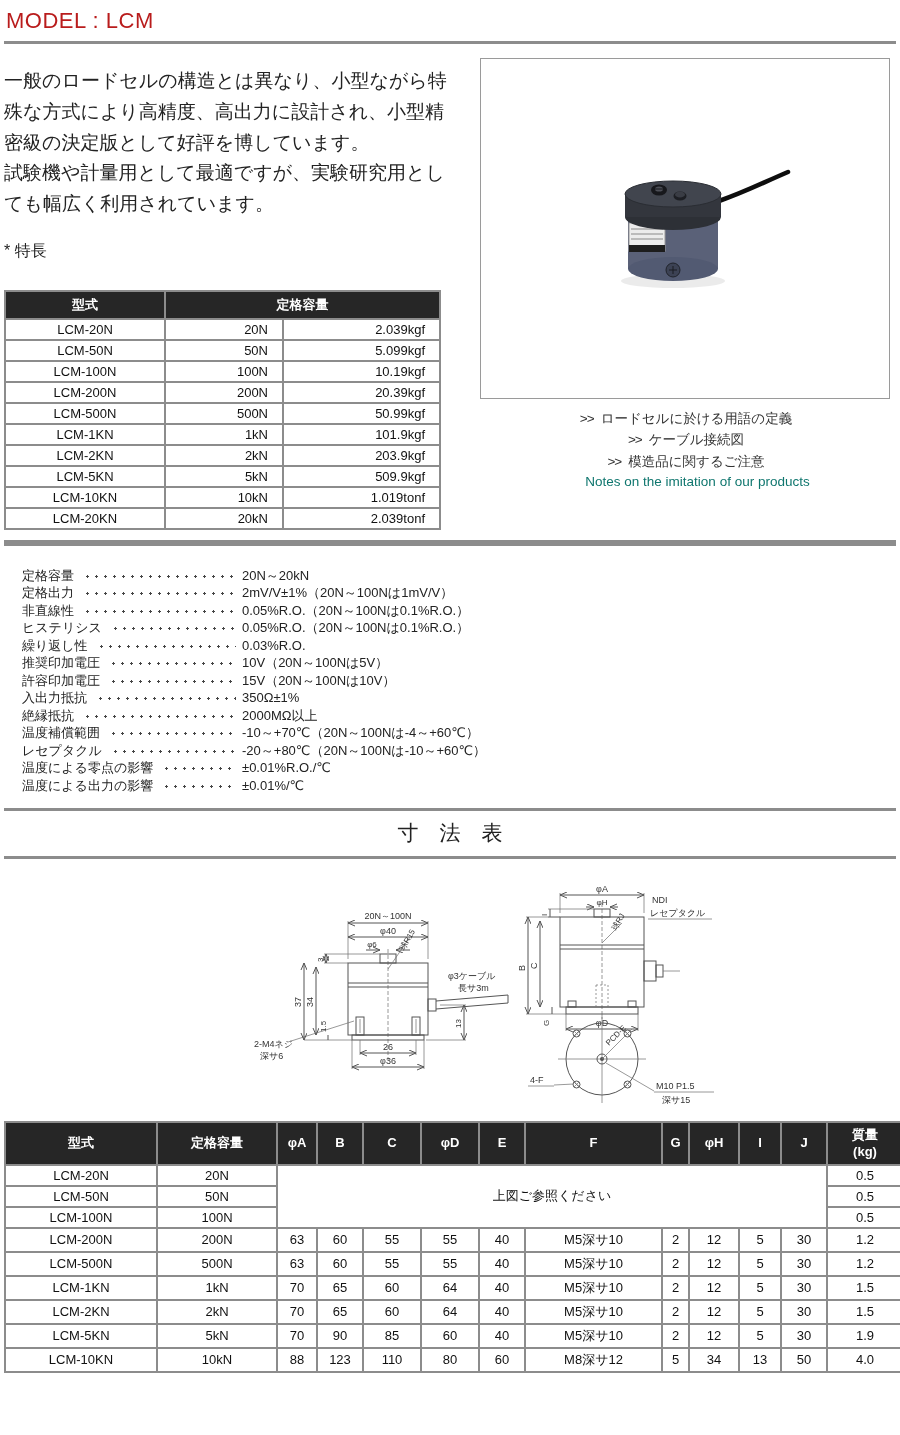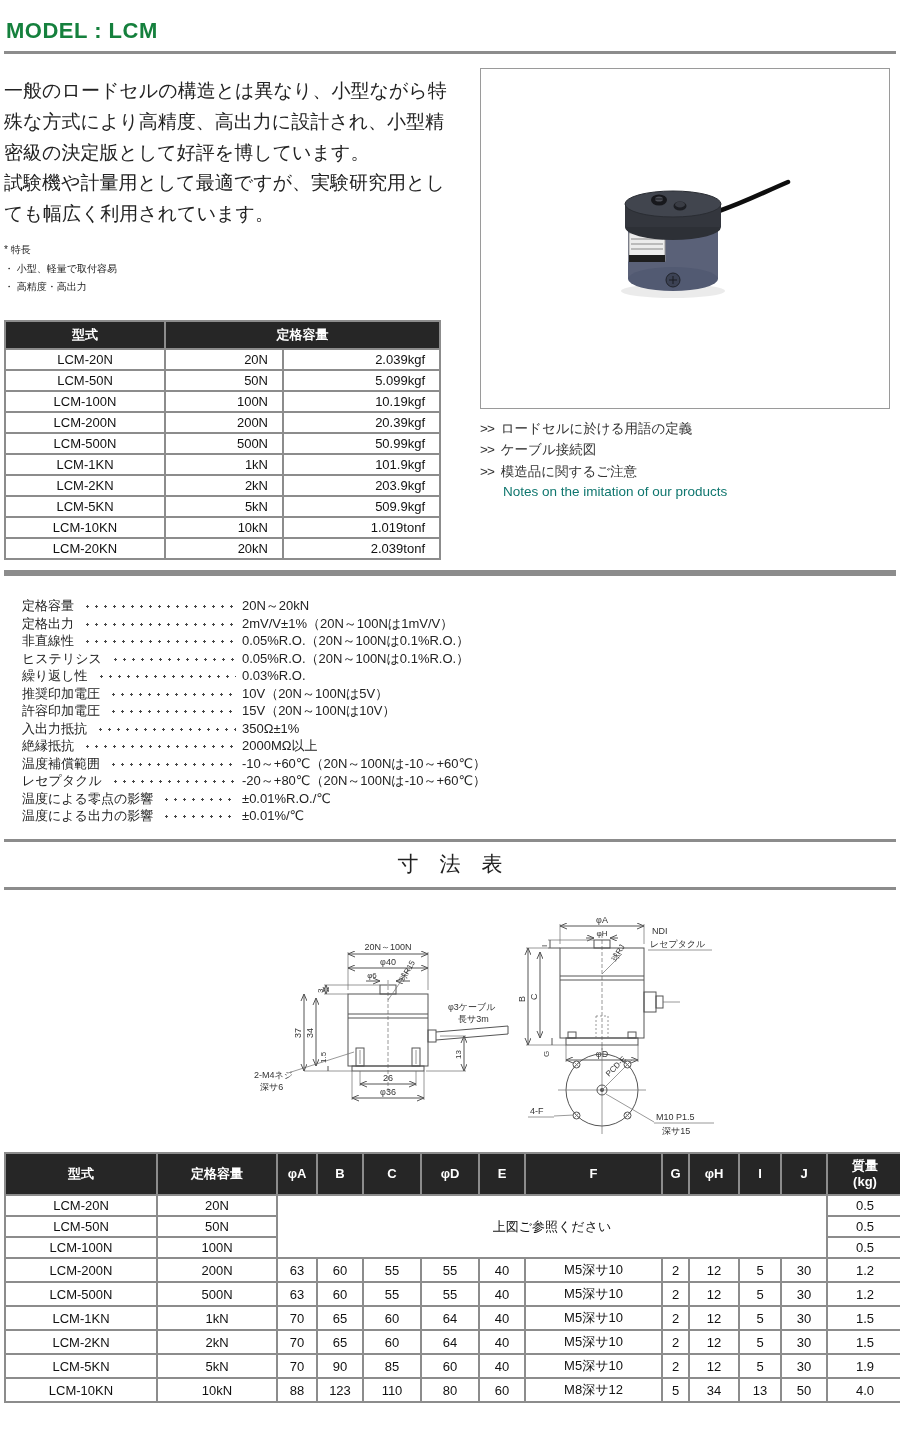--- a/index.html
+++ b/index.html
@@ -5,32 +5,32 @@
   html,body { margin:0; padding:0; background:#fff; }
   body {
     width:900px;
     font-family:"Liberation Sans","DejaVu Sans",sans-serif;
     color:#222;
     -webkit-font-smoothing:antialiased;
   }
   .page { padding:6px 4px 0 4px; }
 
   h1.model-title {
-    font-size:22px; font-weight:bold; color:#15803d;
-    margin:12px 0 7px 2px; letter-spacing:.5px;
+    font-size:22px; font-weight:normal; color:#b91c1c;
+    margin:2px 0 7px 2px; letter-spacing:.5px;
   }
   .hrule { height:3px; background:#8c8c8c; border:0; margin:0; }
 
   
   .top-row { display:flex; margin-top:14px; }
   .col-left { width:452px; flex:none; }
-  .col-right { width:412px; flex:none; margin-left:24px; }
+  .col-right { width:412px; flex:none; margin-left:24px;text-align:center; }
 
   .desc { font-size:19px; line-height:1.62; margin:8px 0 0 0; white-space:pre-line; }
-  .features { margin-top:11px; font-size:10px; line-height:1.75; }
+  .features { margin-top:17px; font-size:16px; line-height:1.75; }
   .features-title { margin:0 0 2px 0; }
   .feature-item { margin:0; }
 
   
   table.grid { border-collapse:separate; border-spacing:2px; background:#8c8c8c; }
   table.grid th {
     background:#262626; color:#fff; font-weight:bold; font-size:13px;
     padding:4px 2px; text-align:center;
   }
   table.grid td { background:#fff; font-size:13px; padding:2px 4px; color:#111; }
@@ -83,25 +83,20 @@
 
   <h1 class="model-title">MODEL : LCM</h1>
   <div class="hrule"></div>
 
   <div class="top-row">
     <div class="col-left">
       <p class="desc">一般のロードセルの構造とは異なり、小型ながら特殊な方式により高精度、高出力に設計され、小型精密級の決定版として好評を博しています。
 試験機や計量用として最適ですが、実験研究用としても幅広く利用されています。</p>
       <div class="features">
         <p class="features-title">* 特長</p>
-        <div>
-
-        <p class="feature-item">・ 小型、軽量で取付容易</p>
-            <p class="feature-item">・ 高精度・高出力</p>
-          </div>
       </div>
 
       <table class="grid cap-table">
         <colgroup>
             <col style="width:158px">
             <col style="width:116px">
             <col style="width:155px">
           </colgroup>
         <thead>
           <tr>
@@ -295,21 +290,21 @@
           <span class="spec-dots"></span>
         </span>
         <span class="spec-value">2000MΩ以上</span>
       </div>
 
       <div class="spec-row">
         <span class="spec-lead">
           <span class="spec-label">温度補償範囲</span>
           <span class="spec-dots"></span>
         </span>
-        <span class="spec-value">-10～+60℃（20N～100Nは-10～+60℃）</span>
+        <span class="spec-value">-10～+70℃（20N～100Nは-4～+60℃）</span>
       </div>
 
       <div class="spec-row">
         <span class="spec-lead">
           <span class="spec-label">レセプタクル</span>
           <span class="spec-dots"></span>
         </span>
         <span class="spec-value">-20～+80℃（20N～100Nは-10～+60℃）</span>
       </div>
 

